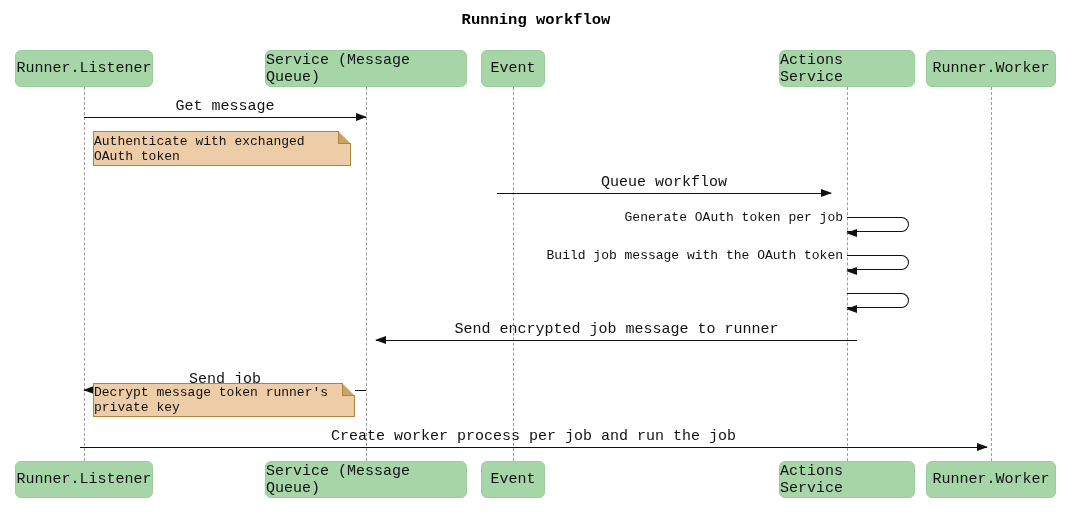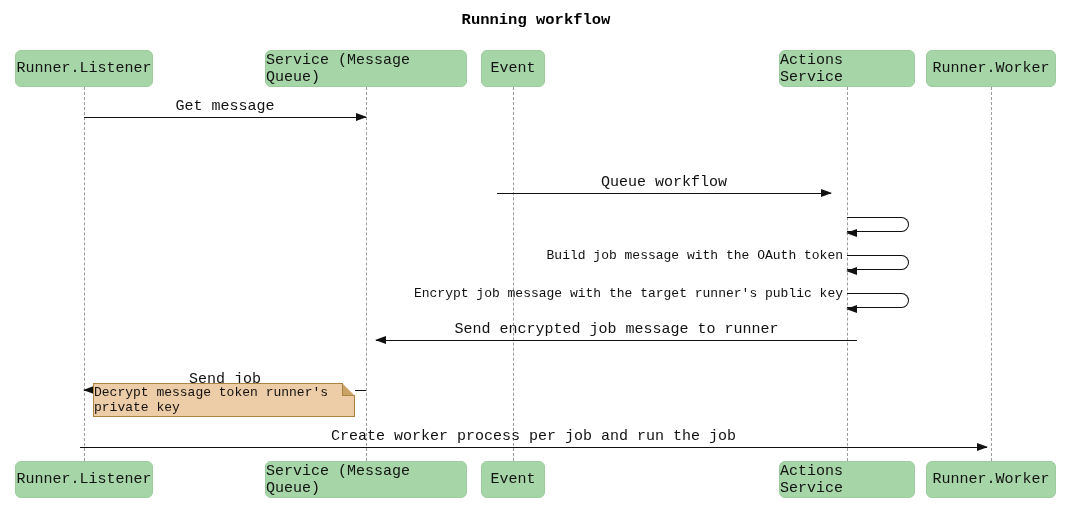--- a/index.html
+++ b/index.html
@@ -80,36 +80,41 @@
     </div>
   <div class="actor" style="left:926px;top:50px;width:130px">
       <span>Runner.Worker</span>
     </div>
 
   <div class="msg" style="left:84px;top:117px;width:282px">
     <span class="mlabel">Get message</span>
     <span class="ah ah-r"></span>
   </div>
 
+  <div class="note" style="left:93px;top:131px;width:258px;height:35px">
+    <span class="fold"></span>
+    <span class="fold-line"></span>
+    <span>Authenticate with exchanged OAuth token</span>
+  </div>
 
   <div class="msg" style="left:497px;top:193px;width:334px">
     <span class="mlabel">Queue workflow</span>
     <span class="ah ah-r"></span>
   </div>
 
+  <span class="loop-label" style="top:210px">Generate OAuth token per job</span>
   <div class="selfloop" style="top:217px">
     <span class="ah loop-ah"></span>
   </div>
 
   <span class="loop-label" style="top:248px">Build job message with the OAuth token</span>
   <div class="selfloop" style="top:255px">
     <span class="ah loop-ah"></span>
   </div>
 
-  <span class="loop-label" style="top:286px">Encrypt job message with the target runner's public key</span>
   <div class="selfloop" style="top:293px">
     <span class="ah loop-ah"></span>
   </div>
 
   <div class="msg" style="left:376px;top:340px;width:481px">
     <span class="mlabel">Send encrypted job message to runner</span>
     <span class="ah ah-l"></span>
   </div>
 
   <div class="msg" style="left:84px;top:390px;width:282px">

